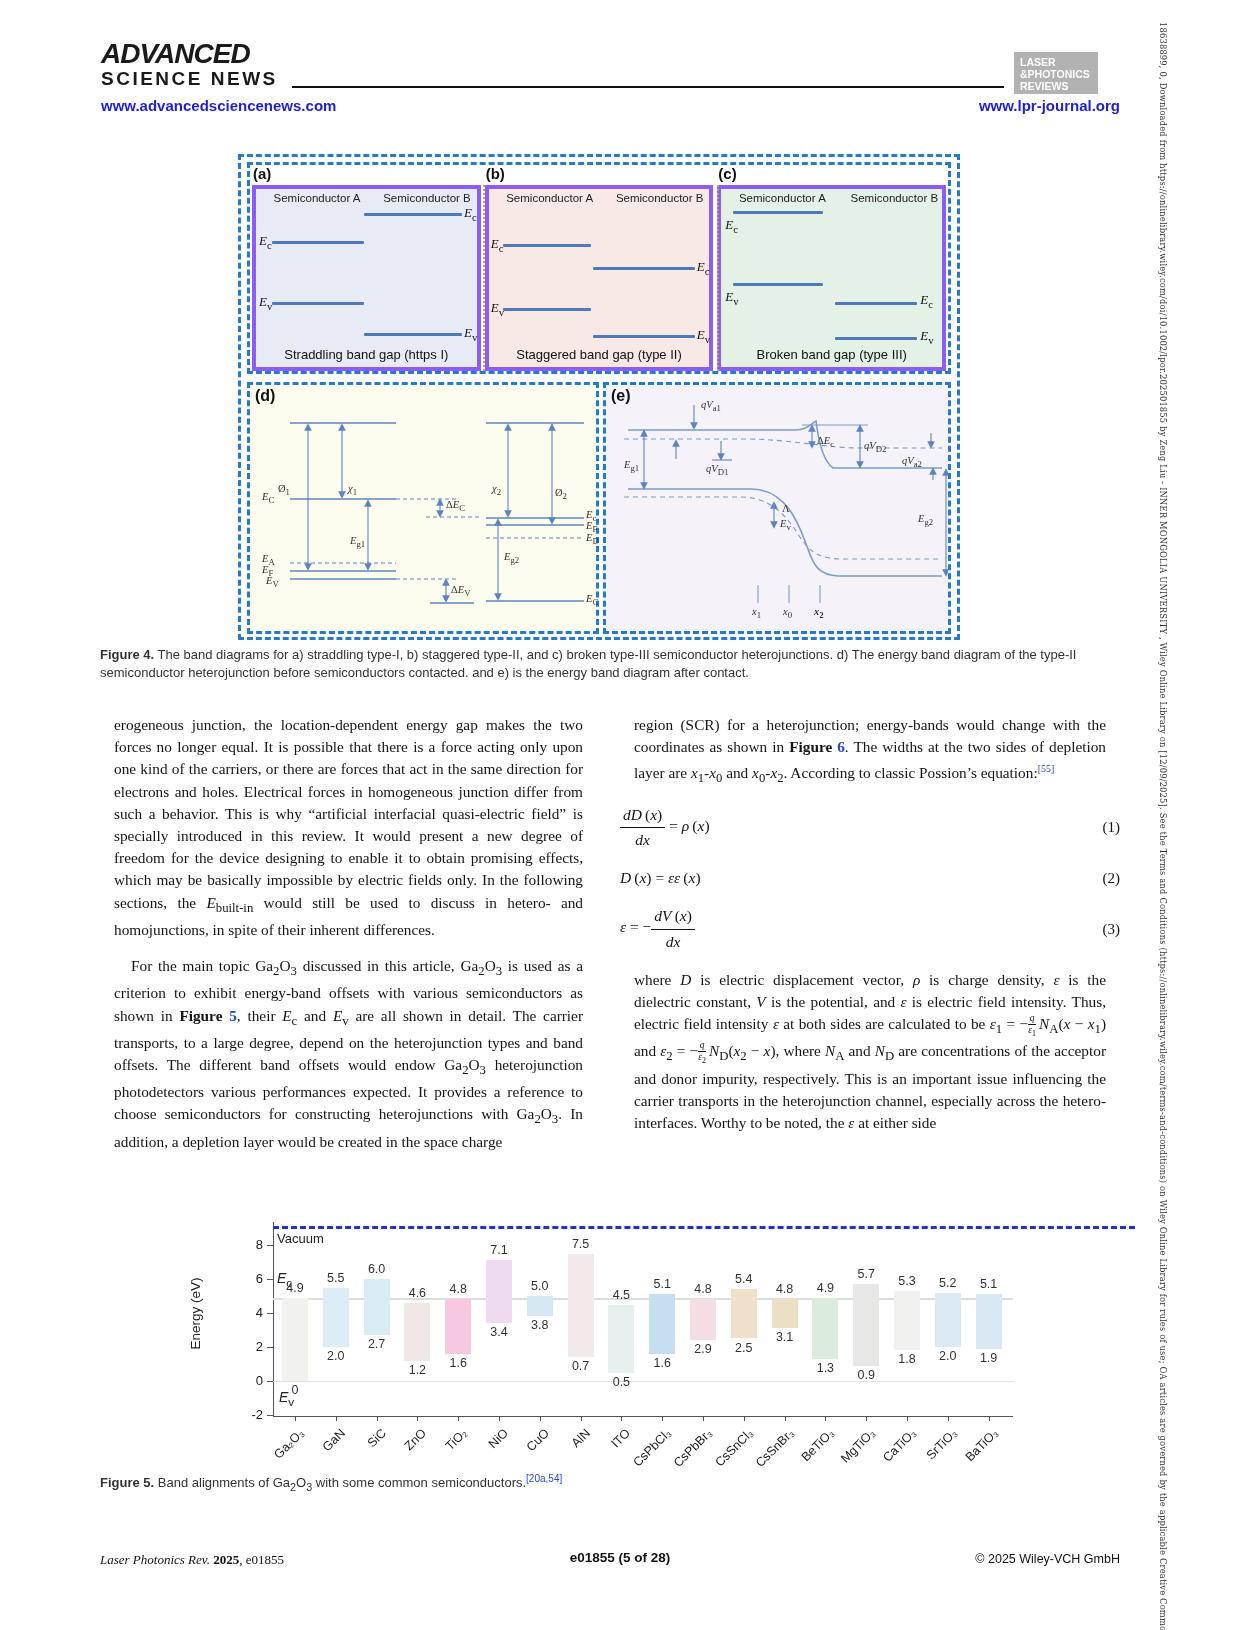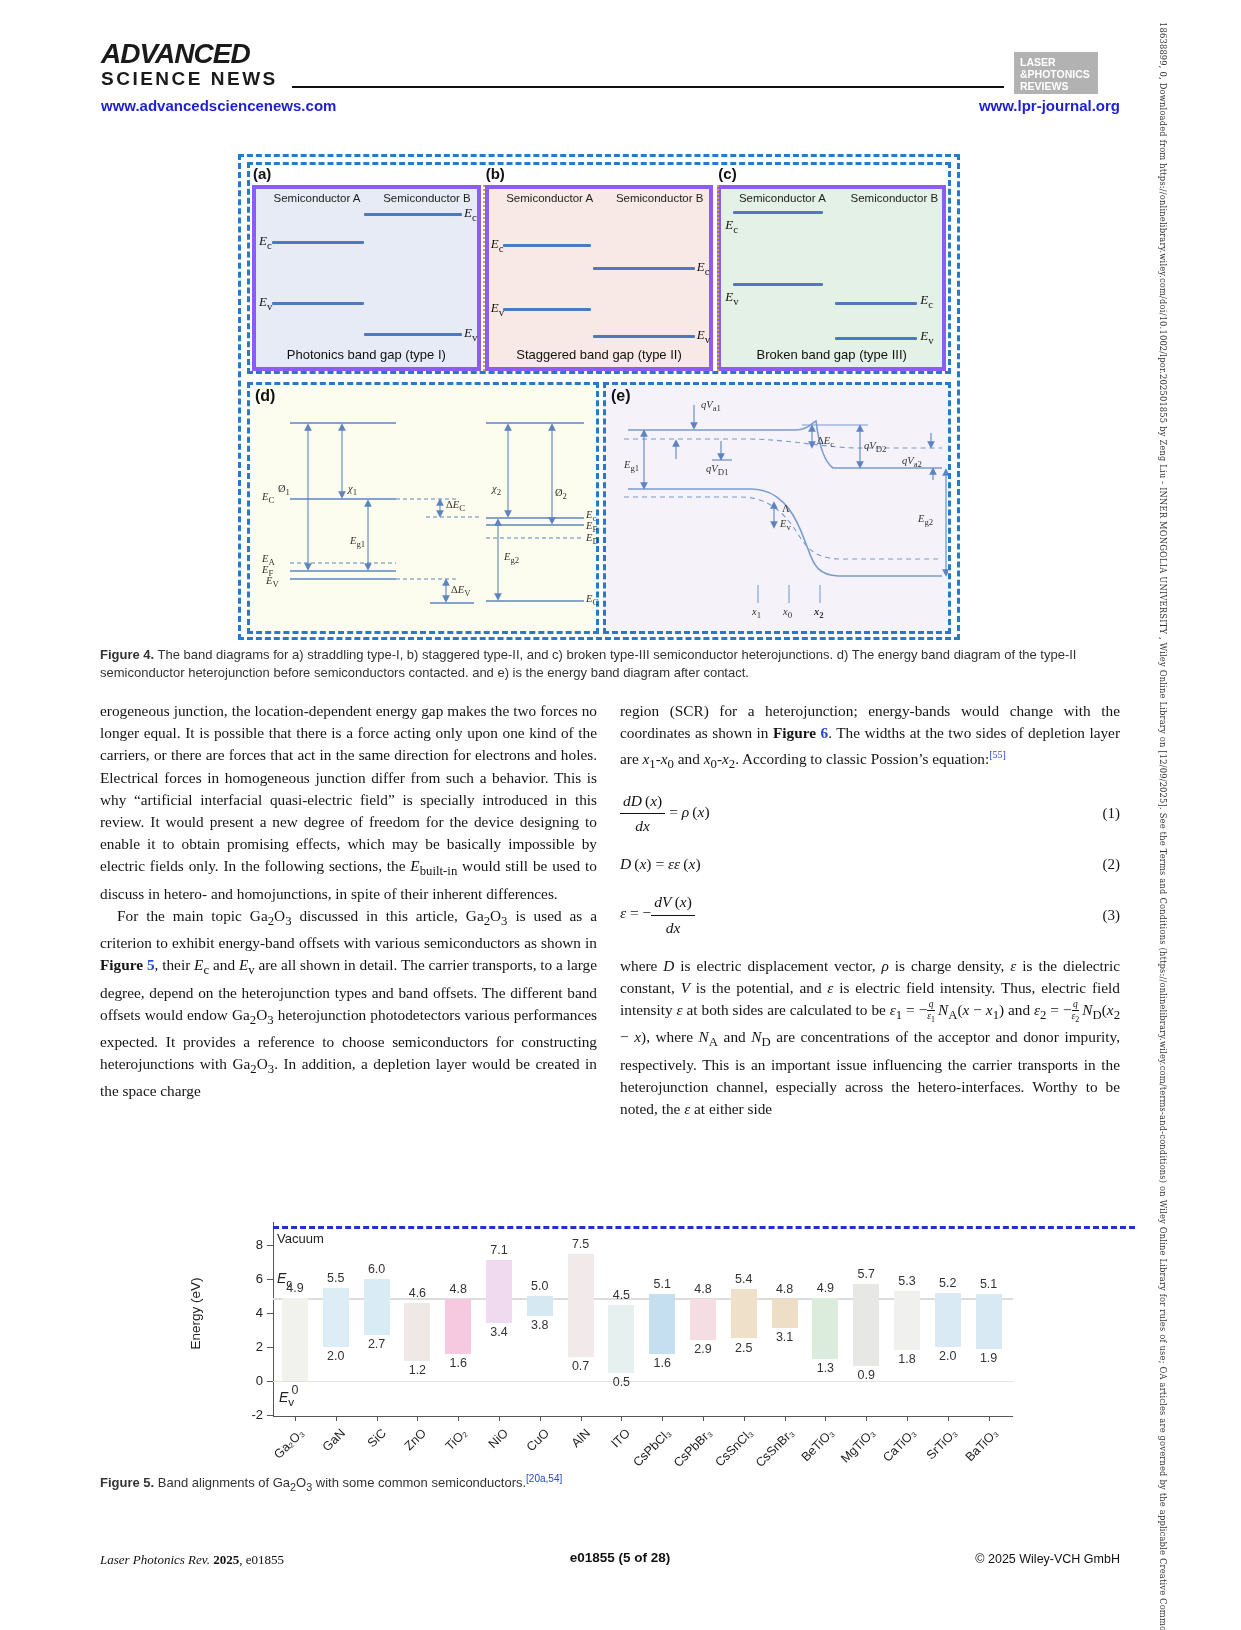--- a/index.html
+++ b/index.html
@@ -33,21 +33,21 @@
   .abc-cap{position:absolute;bottom:5px;left:0;right:0;text-align:center;
            font-family:"Liberation Sans",sans-serif;font-size:13px;color:#111;}
   .sep-dot{position:absolute;top:20px;bottom:0;width:0;border-left:2px dotted #d8a23c;}
   .bg-d{background:#fdfdef;} .bg-e{background:#f5f3f9;}
   .dlab{position:absolute;font-size:10.5px;color:#333;white-space:nowrap;}
   .dlab i{font-size:10.5px;}
   .figcap{font-family:"Liberation Sans",sans-serif;font-size:13px;line-height:17.5px;color:#333;text-align:left;}
 
   
   .col{font-size:15.3px;line-height:22.2px;text-align:justify;color:#141414;}
-  .col p{margin:0;}
+  .col p{margin:14px;}
   .indent{text-indent:17px;}
   .blue{color:#2549d0;}
   sup.blue{font-size:10px;}
   .eqrow{display:flex;justify-content:space-between;align-items:center;margin:14px 0 16px 0;}
   .eqmain{font-size:15.5px;}
   .eqnum{font-size:15px;}
   .frac{display:inline-block;vertical-align:middle;text-align:center;}
   .frac .fnum{display:block;padding:0 3px 1px 3px;border-bottom:1px solid #111;}
   .frac .fden{display:block;padding:1px 3px 0 3px;}
   .ifrac{display:inline-flex;flex-direction:column;vertical-align:middle;font-size:9.5px;line-height:1.15;text-align:center;}
@@ -96,21 +96,21 @@
           <span class="colhead" style="left:6px;">Semiconductor A</span>
           <span class="colhead" style="left:116px;">Semiconductor B</span>
           <div class="bl" style="left:108px;top:24px;width:98px;"></div>
           <span class="elab" style="left:208px;top:16px;"><i>E</i><sub>c</sub></span>
           <div class="bl" style="left:16px;top:52px;width:92px;"></div>
           <span class="elab" style="left:3px;top:44px;"><i>E</i><sub>c</sub></span>
           <div class="bl" style="left:16px;top:113px;width:92px;"></div>
           <span class="elab" style="left:3px;top:105px;"><i>E</i><sub>v</sub></span>
           <div class="bl" style="left:108px;top:144px;width:98px;"></div>
           <span class="elab" style="left:208px;top:136px;"><i>E</i><sub>v</sub></span>
-          <div class="abc-cap">Photonics band gap (type I)</div>
+          <div class="abc-cap">Straddling band gap (https I)</div>
         </div>
       </div>
 
       <div class="abc-col">
         <span class="abc-tag" style="position:absolute;left:3px;top:0;">(b)</span>
         <div class="abc-body bg-b">
           <span class="colhead" style="left:6px;">Semiconductor A</span>
           <span class="colhead" style="left:116px;">Semiconductor B</span>
           <div class="bl" style="left:14px;top:55px;width:88px;"></div>
           <span class="elab" style="left:2px;top:47px;"><i>E</i><sub>c</sub></span>

